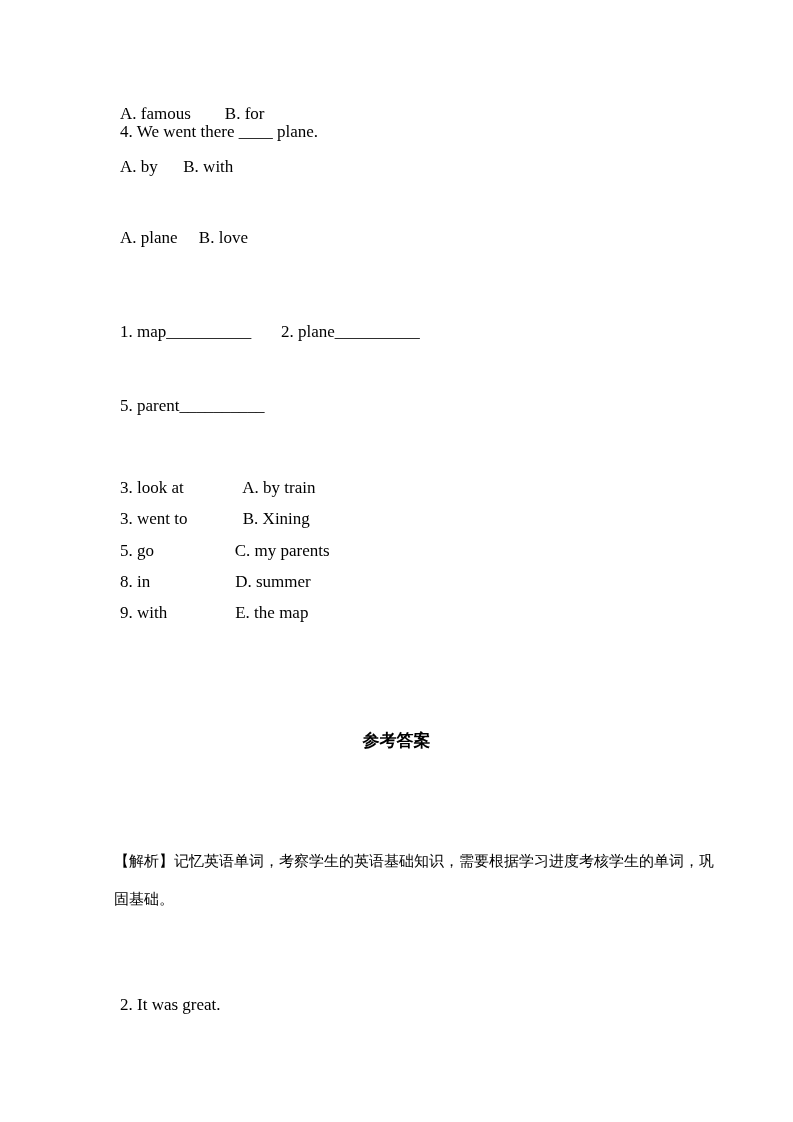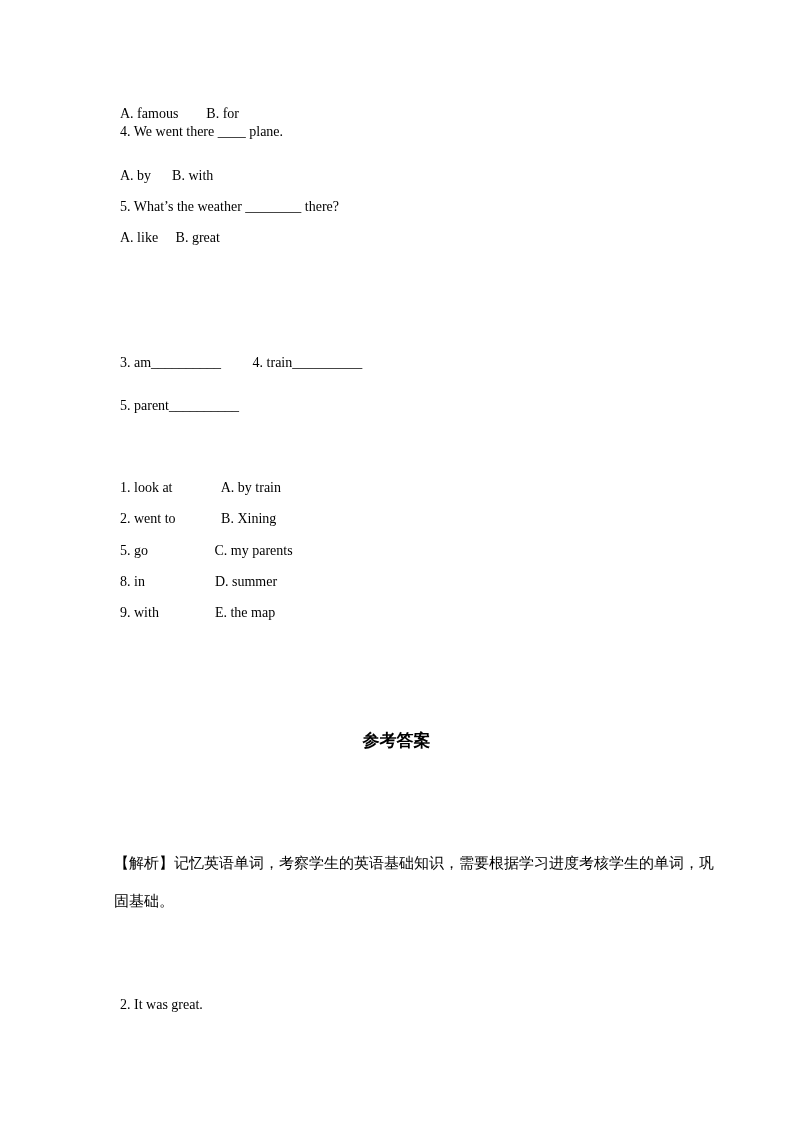--- a/index.html
+++ b/index.html
@@ -14,29 +14,29 @@
     margin: 0 auto;
     background: #ffffff;
     overflow: hidden;
     color: #000000;
   }
   .line {
     position: absolute;
     left: 120px;
     white-space: pre;
     font-family: "Liberation Serif", serif;
-    font-size: 14px;
+    font-size: 17px;
     line-height: 20px;
     color: #000000;
   }
   .cn-line {
     position: absolute;
     left: 114px;
     white-space: pre;
-    font-family: Liberation Sans, sans-serif;
+    font-family: Liberation Mono, monospace;
     font-size: 15px;
     line-height: 20px;
     color: #000000;
   }
   .heading {
     position: absolute;
     left: 0;
     width: 100%;
     text-align: center;
     font-family: Liberation Serif, serif;
@@ -46,29 +46,28 @@
     color: #000000;
   }
 </style>
 </head>
 <body>
 
 <div class="page">
 
   <div class="line" style="top:104px">A. famous        B. for</div>
   <div class="line" style="top:122px">4. We went there ____ plane.</div>
-  <div class="line" style="top:166px">A. by      B. with</div>
-  <div class="line" style="top:197px">5. What’s the weather ________ there?</div>
-  <div class="line" style="top:228px">A. like     B. great</div>
+  <div class="line" style="top:157px">A. by      B. with</div>
+  <div class="line" style="top:228px">A. plane     B. love</div>
 
-  <div class="line" style="top:353px">3. am__________         4. train__________</div>
+  <div class="line" style="top:322px">1. map__________       2. plane__________</div>
   <div class="line" style="top:396px">5. parent__________</div>
 
-  <div class="line" style="top:478px">1. look at              A. by train</div>
-  <div class="line" style="top:509px">2. went to             B. Xining</div>
+  <div class="line" style="top:478px">3. look at              A. by train</div>
+  <div class="line" style="top:509px">3. went to             B. Xining</div>
   <div class="line" style="top:541px">5. go                   C. my parents</div>
   <div class="line" style="top:572px">8. in                    D. summer</div>
   <div class="line" style="top:603px">9. with                E. the map</div>
 
   <div class="heading" style="top:730px">参考答案</div>
   <div class="cn-line" style="top:853px">【解析】记忆英语单词，考察学生的英语基础知识，需要根据学习进度考核学生的单词，巩</div>
   <div class="cn-line" style="top:891px">固基础。</div>
   <div class="line" style="top:995px">2. It was great.</div>
 
 </div>

